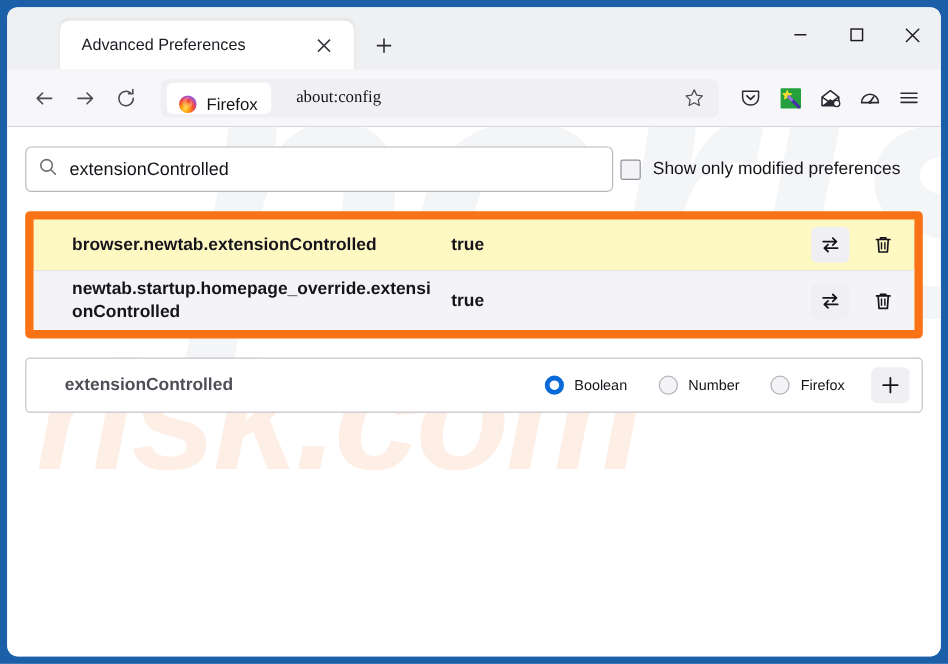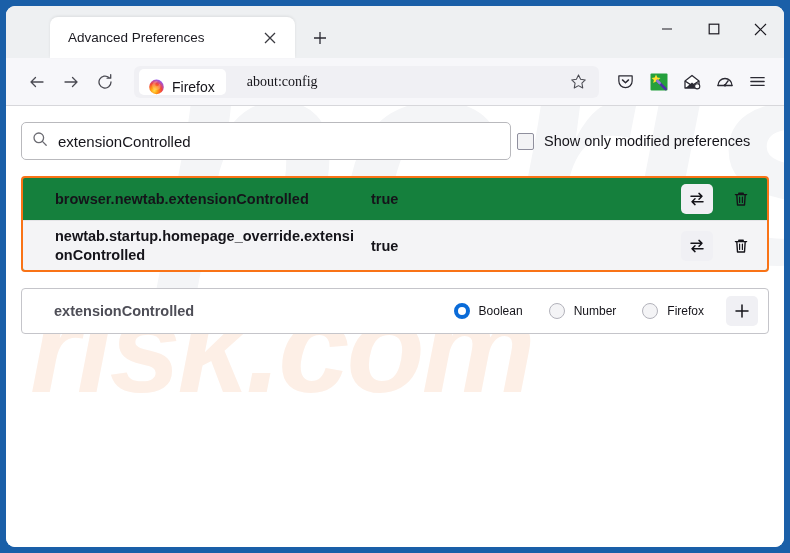--- a/index.html
+++ b/index.html
@@ -200,26 +200,26 @@
     width: 17px; height: 17px;
     border: 1px solid #8f8f9d;
     border-radius: 2px;
     background: #f3f3f5;
     flex: none;
   }
   .showmod span { font-size: 14.5px; color: #15141a; white-space: nowrap; }
 
   .preflist {
     margin-top: 16px;
-    border: 2px solid #f97316;
+    border: 7px solid #f97316;
     border-radius: 4px;
     overflow: hidden;
     position: relative;
     z-index: 2;
-    background: #15803d;
+    background: #fef9c3;
   }
   .prefrow {
     display: flex;
     align-items: center;
     min-height: 42px;
     padding: 6px 10px 6px 32px;
   }
   .prefrow.alt { background: #f4f4f6; }
   .prefrow + .prefrow { border-top: 1px solid #e4e4e7; }
   .prefname {

